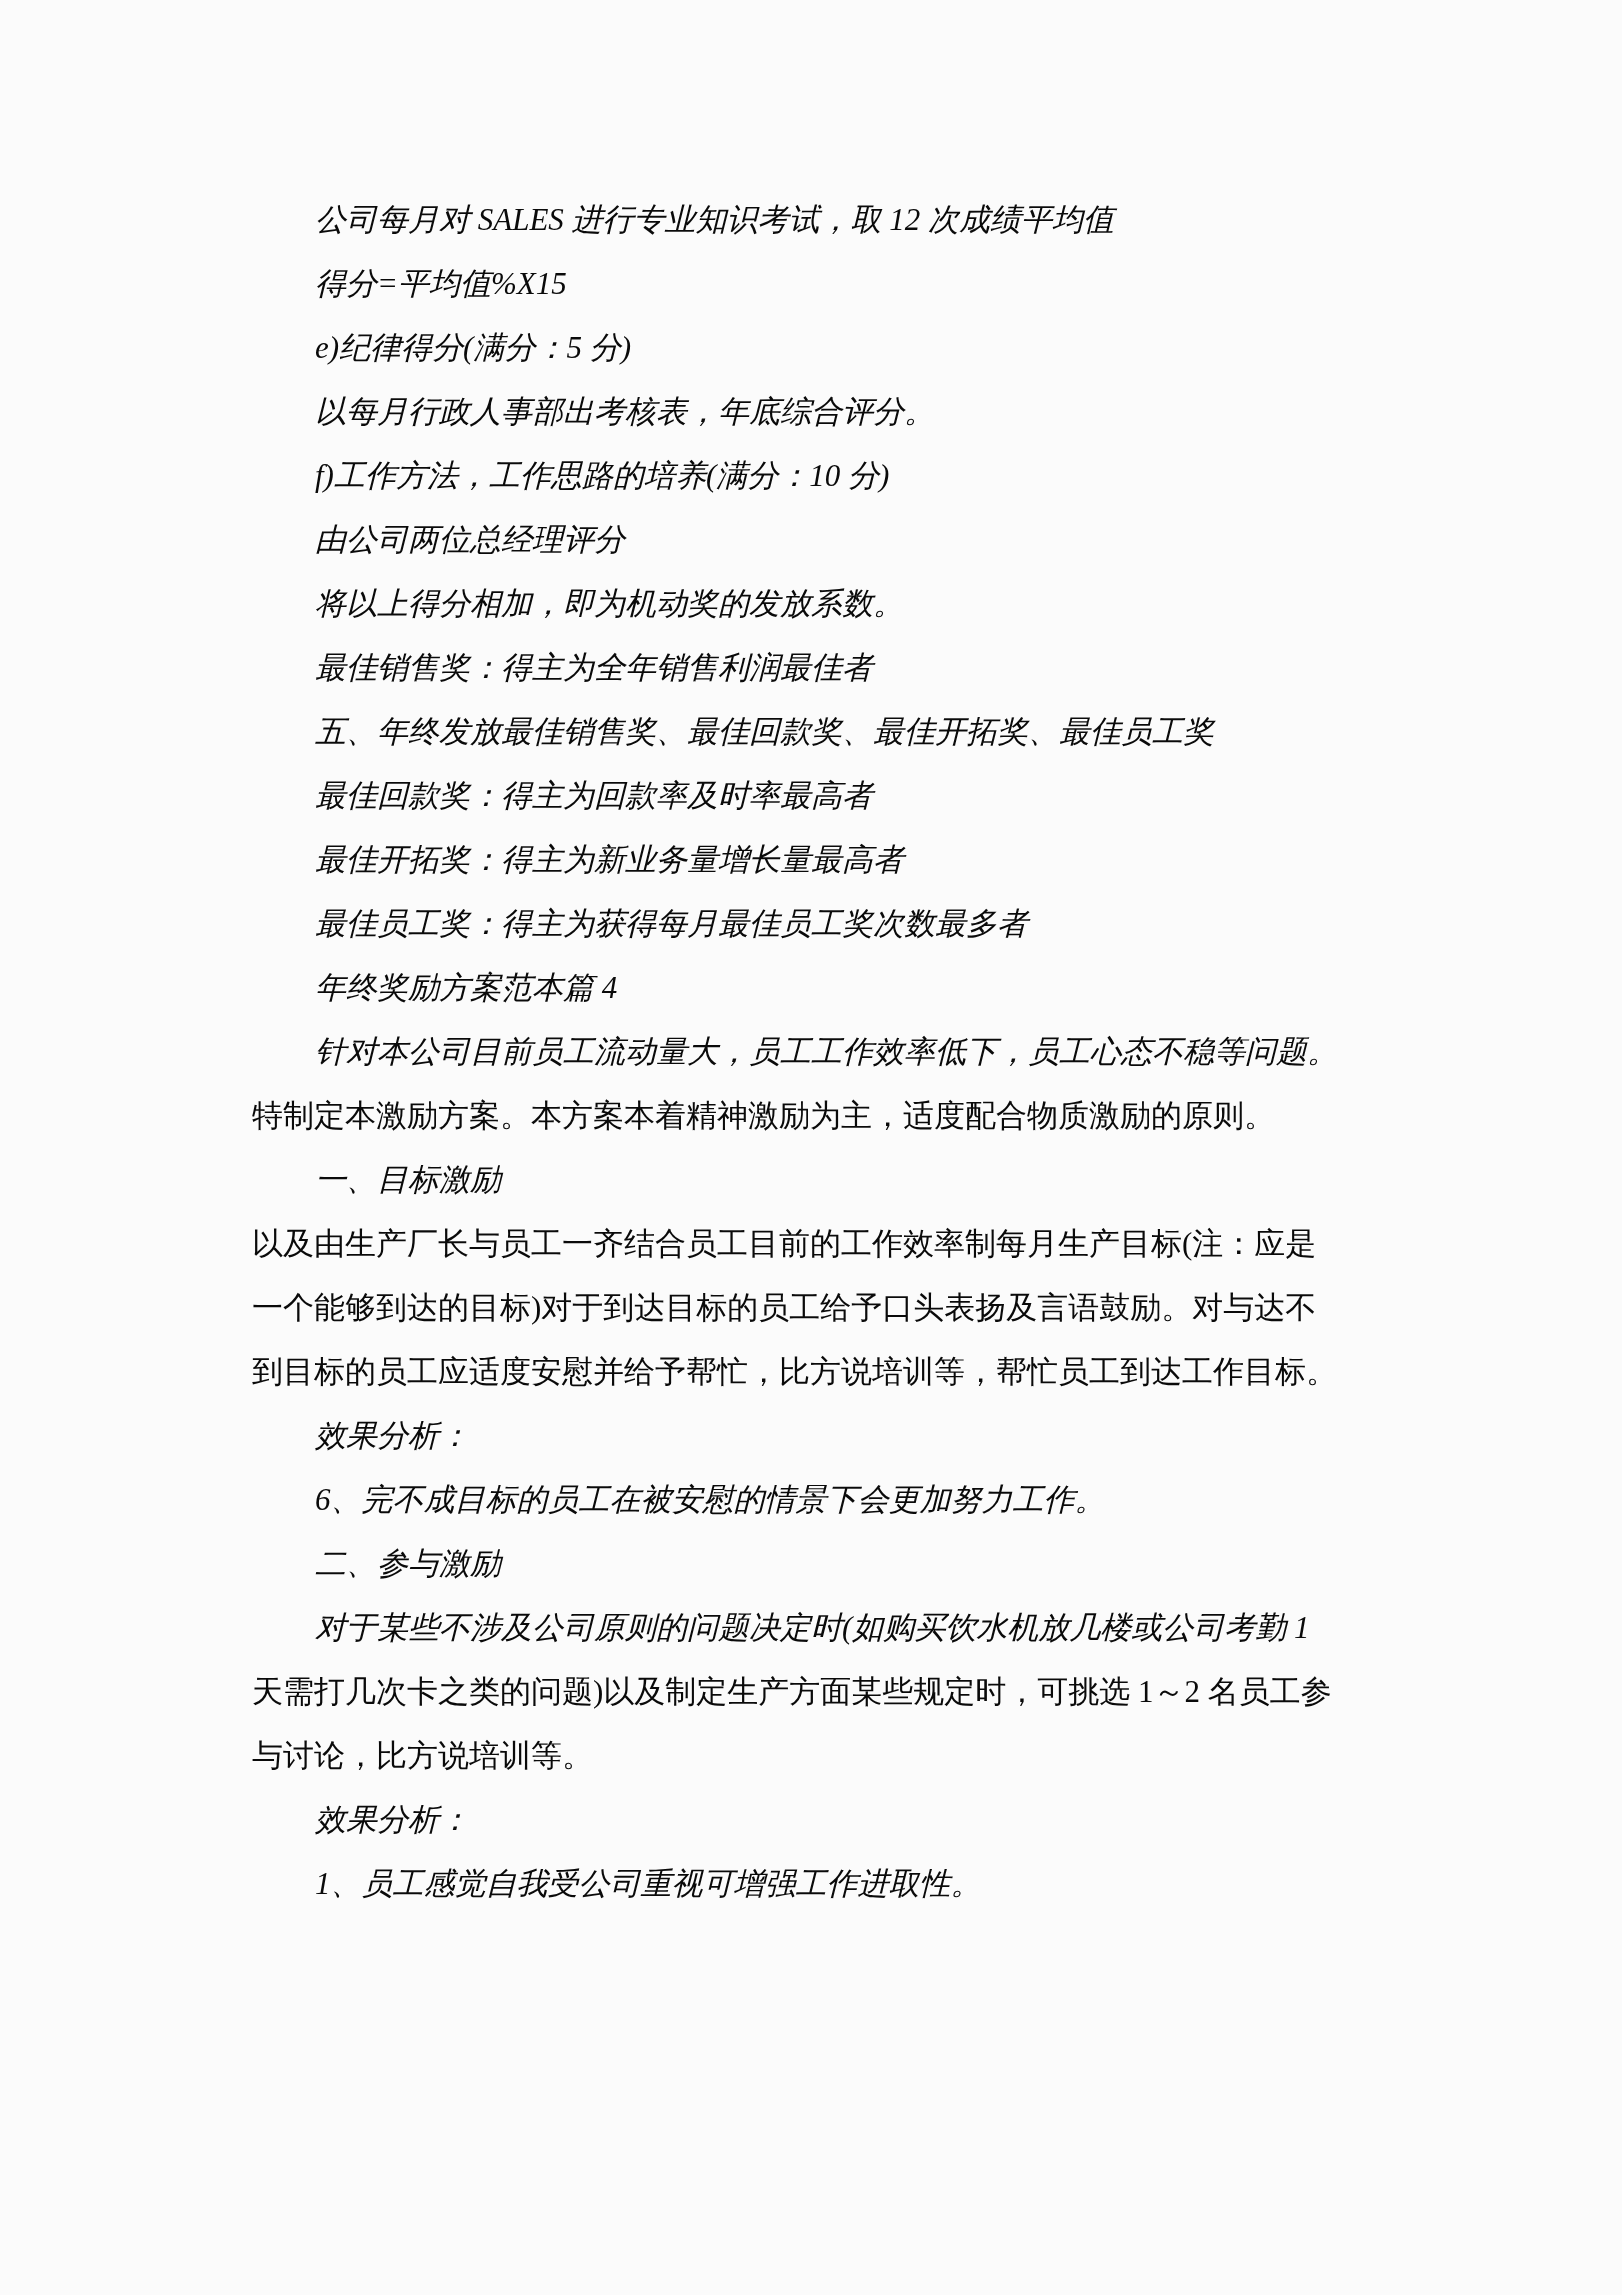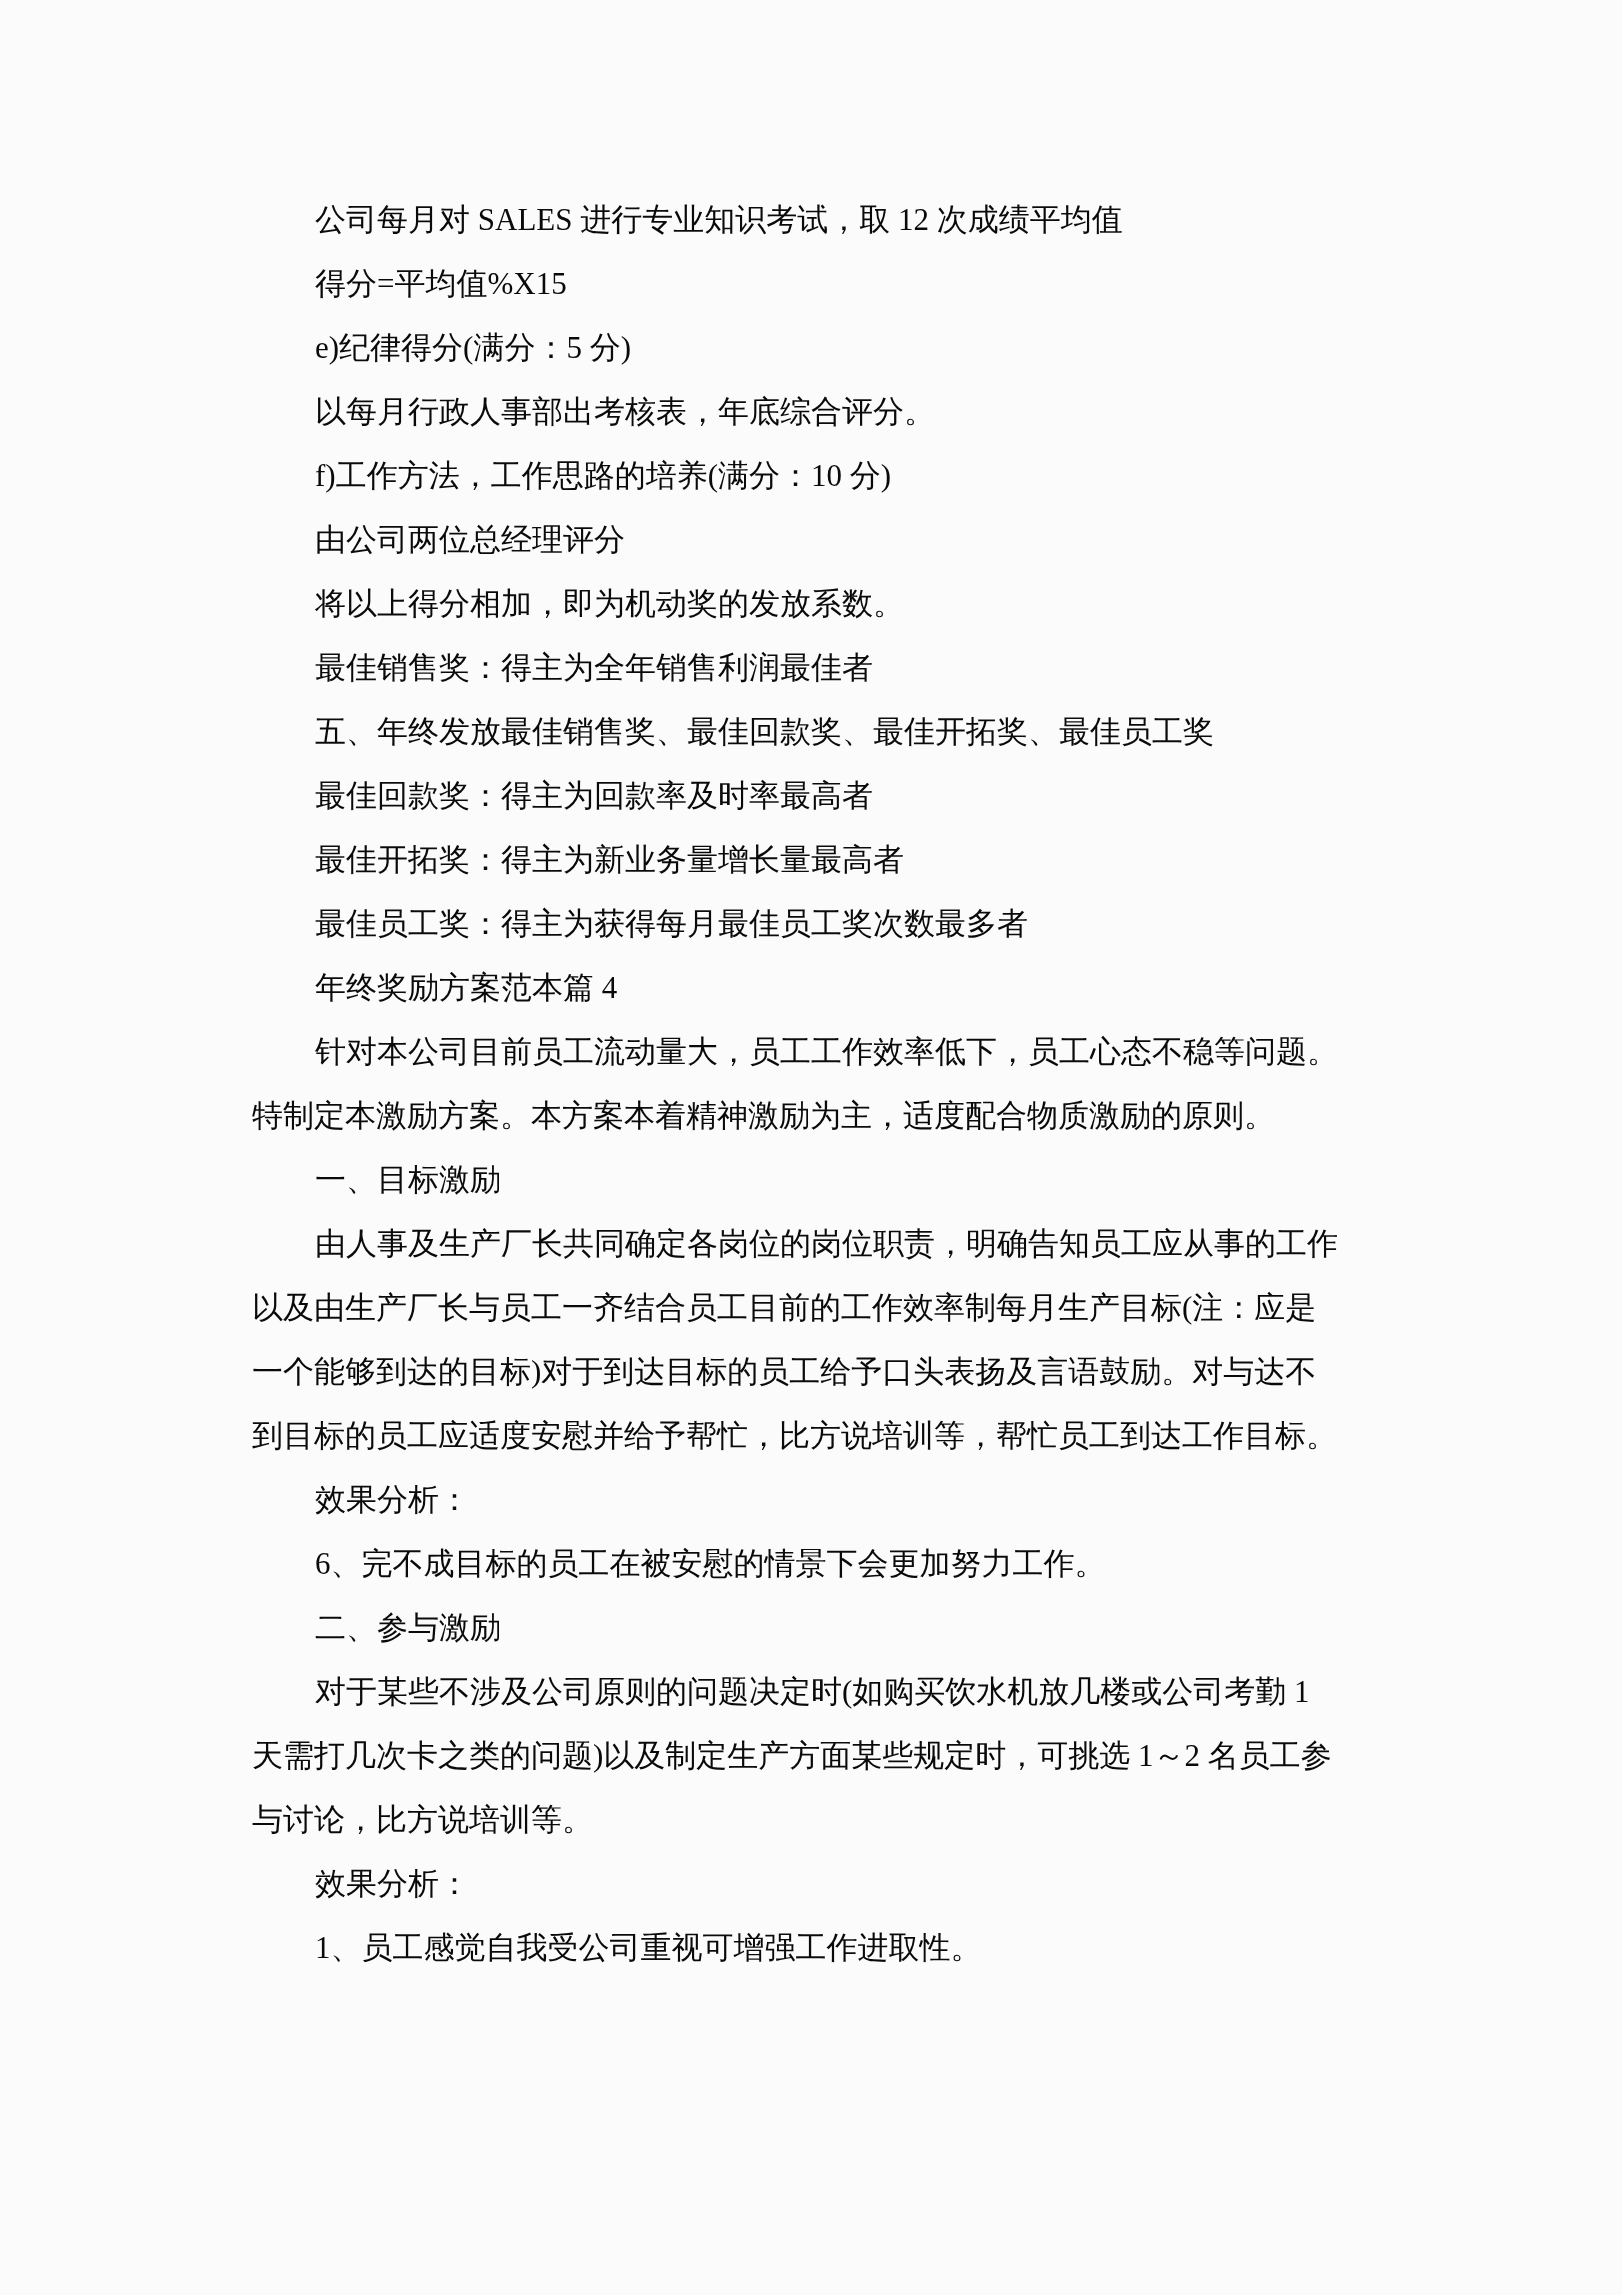--- a/index.html
+++ b/index.html
@@ -29,20 +29,21 @@
     font-family: "Liberation Serif", "DejaVu Serif", serif;
     font-size: 31px;
     line-height: 64px;
     color: #0a0a0a;
     white-space: nowrap;
     text-align: left;
     font-weight: 400;
   }
   .line.indent {
     padding-left: 63px;
+    font-style: italic;
   }
 </style>
 </head>
 <body>
 
 <div class="page">
   <div class="doc-body">
     <div class="line indent">公司每月对 SALES 进行专业知识考试，取 12 次成绩平均值</div>
     <div class="line indent">得分=平均值%X15</div>
     <div class="line indent">e)纪律得分(满分：5 分)</div>
@@ -52,21 +53,20 @@
     <div class="line indent">将以上得分相加，即为机动奖的发放系数。</div>
     <div class="line indent">最佳销售奖：得主为全年销售利润最佳者</div>
     <div class="line indent">五、年终发放最佳销售奖、最佳回款奖、最佳开拓奖、最佳员工奖</div>
     <div class="line indent">最佳回款奖：得主为回款率及时率最高者</div>
     <div class="line indent">最佳开拓奖：得主为新业务量增长量最高者</div>
     <div class="line indent">最佳员工奖：得主为获得每月最佳员工奖次数最多者</div>
     <div class="line indent">年终奖励方案范本篇 4</div>
     <div class="line indent">针对本公司目前员工流动量大，员工工作效率低下，员工心态不稳等问题。</div>
     <div class="line">特制定本激励方案。本方案本着精神激励为主，适度配合物质激励的原则。</div>
     <div class="line indent">一、目标激励</div>
-    <div class="line indent">由人事及生产厂长共同确定各岗位的岗位职责，明确告知员工应从事的工作</div>
     <div class="line">以及由生产厂长与员工一齐结合员工目前的工作效率制每月生产目标(注：应是</div>
     <div class="line">一个能够到达的目标)对于到达目标的员工给予口头表扬及言语鼓励。对与达不</div>
     <div class="line">到目标的员工应适度安慰并给予帮忙，比方说培训等，帮忙员工到达工作目标。</div>
     <div class="line indent">效果分析：</div>
     <div class="line indent">6、完不成目标的员工在被安慰的情景下会更加努力工作。</div>
     <div class="line indent">二、参与激励</div>
     <div class="line indent">对于某些不涉及公司原则的问题决定时(如购买饮水机放几楼或公司考勤 1</div>
     <div class="line">天需打几次卡之类的问题)以及制定生产方面某些规定时，可挑选 1～2 名员工参</div>
     <div class="line">与讨论，比方说培训等。</div>
     <div class="line indent">效果分析：</div>

